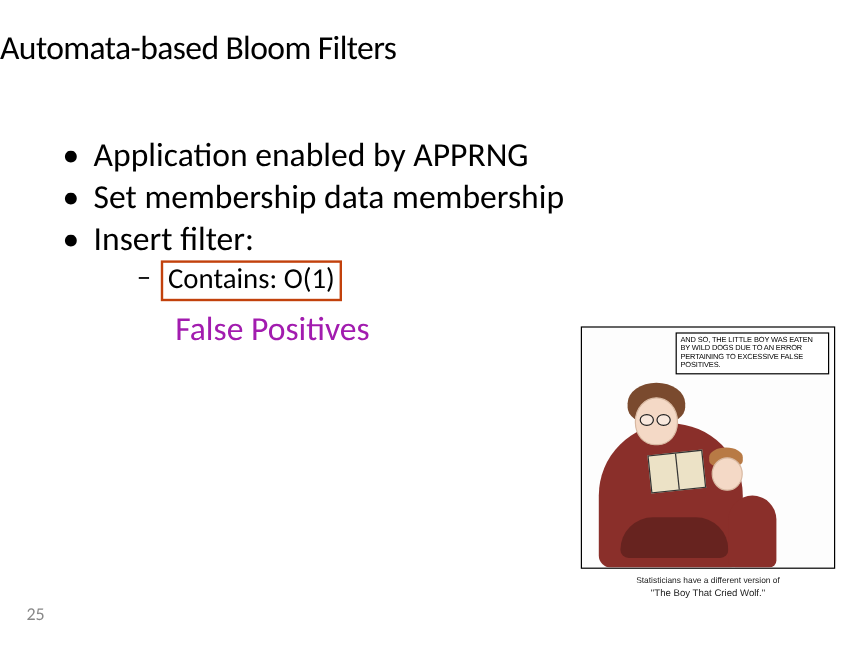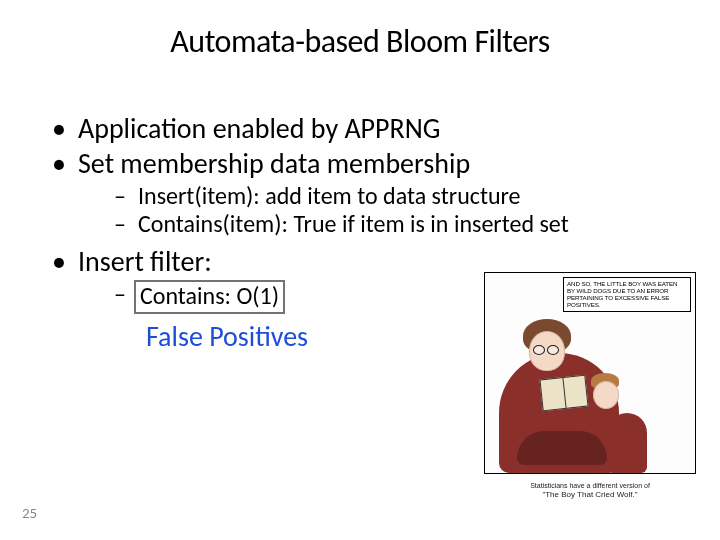--- a/index.html
+++ b/index.html
@@ -16,22 +16,21 @@
     position: relative;
     width: 720px;
     height: 540px;
     box-sizing: border-box;
   }
   .title {
     position: absolute;
     top: 22px;
     left: 0;
     right: 0;
-    text-align: center;
-    font-size: 32px;
+    font-size: 28px;
     font-weight: 400;
     letter-spacing: -0.5px;
   }
   .body {
     position: absolute;
     top: 112px;
     left: 44px;
     right: 30px;
     font-size: 28px;
     line-height: 1.18;
@@ -65,26 +64,26 @@
     margin-bottom: 0;
   }
   ul.lvl2 > li::before {
     content: "–";
     position: absolute;
     left: 36px;
     top: 0;
   }
   .boxed {
     display: inline-block;
-    border: 2px solid #737373;
+    border: 2px solid #c2410c;
     padding: 0 4px 2px 4px;
     margin-left: -4px;
   }
   .false-positives {
-    color: #1d4ed8;
+    color: #a21caf;
     font-size: 28px;
     margin: 6px 0 0 68px;
   }
   .page-num {
     position: absolute;
     left: 22px;
     bottom: 18px;
     font-size: 15px;
     color: #888;
     margin-top: 11px;
@@ -227,24 +226,20 @@
 
 <div class="slide">
 
   <div class="title">Automata-based Bloom Filters</div>
 
   <div class="body">
     <ul class="lvl1">
       <li><span>Application enabled by APPRNG</span></li>
       <li>
         <span>Set membership data membership</span>
-        <ul class="lvl2">
-          <li><span>Insert(item): add item to data structure</span></li>
-          <li><span>Contains(item):  True if item is in inserted set</span></li>
-        </ul>
       </li>
       <li>
         <span>Insert filter:</span>
         <ul class="lvl2">
           <li><span class="boxed">Contains: O(1)</span></li>
         </ul>
         <div class="false-positives">False Positives</div>
       </li>
     </ul>
   </div>

